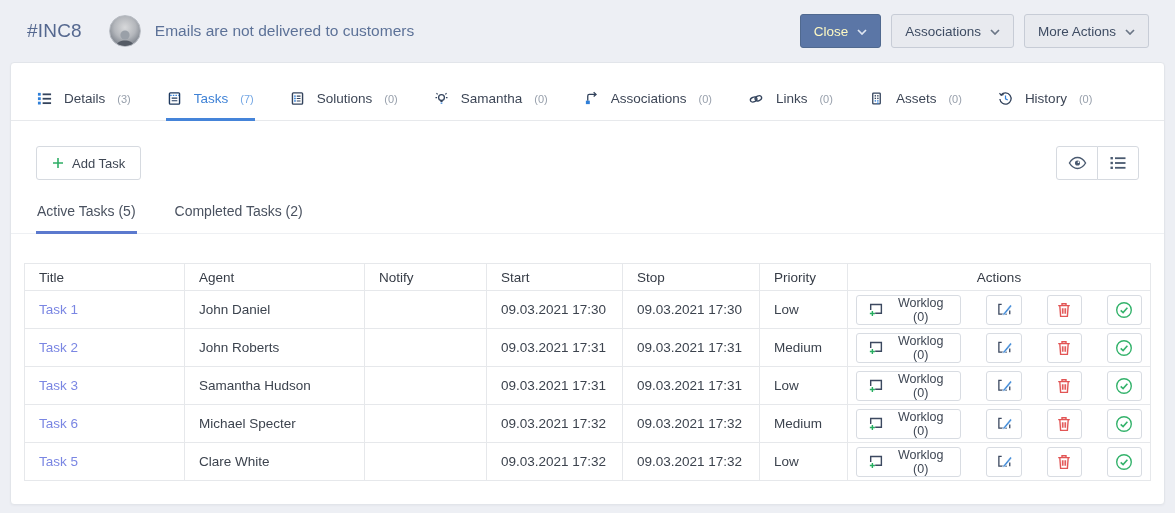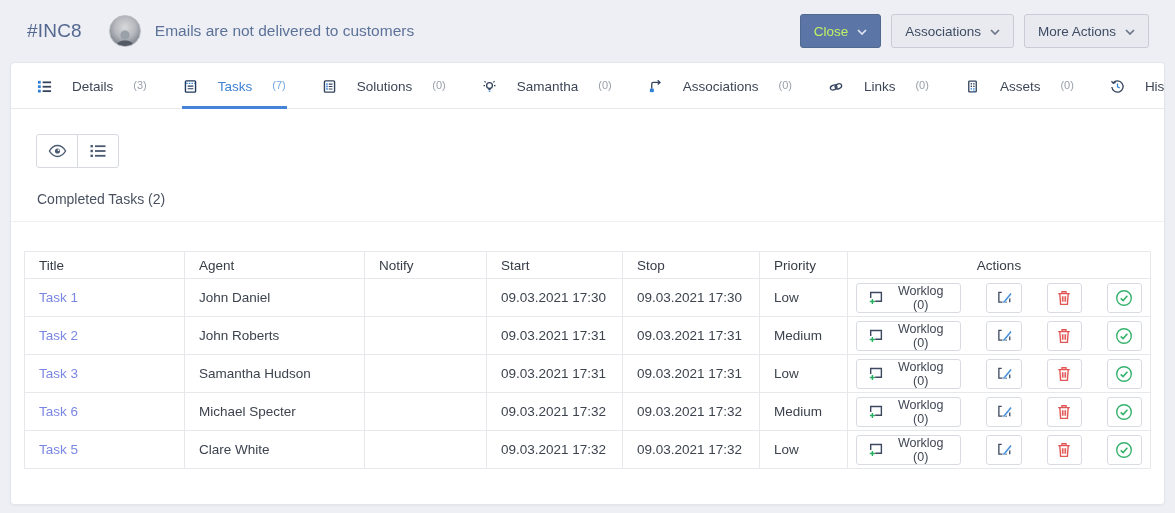--- a/index.html
+++ b/index.html
@@ -21,36 +21,36 @@
     border:1px solid #b9bdc4; overflow:hidden; position:relative;
   }
   .avatar svg { position:absolute; bottom:-2px; left:50%; transform:translateX(-50%); }
   .ticket-title { margin-left:14px; font-size:15.5px; color:#5d7298; }
   .topbar-actions { margin-left:auto; display:flex; gap:10px; }
   .btn { font-family:"Liberation Sans", sans-serif; cursor:pointer; }
   .top-btn {
     height:34px; padding:0 13px; font-size:13.5px; border-radius:3px;
     display:flex; align-items:center; gap:9px;
   }
-  .btn-primary { background:#5b76a6; border:1px solid #50698f; color:#bef264;justify-content:flex-end; }
+  .btn-primary { background:#5b76a6; border:1px solid #50698f; color:#fef9c3;justify-content:flex-end; }
   .btn-gray { background:#e8eaef; border:1px solid #c7ccd6; color:#3e4c63; }
   .chev { display:flex; align-items:center; margin-top:1px; }
 
   
   .card {
     margin:0 10px; background:#fff; border:1px solid #e2e5ea; border-radius:4px;
     height:443px; overflow:hidden; box-shadow:0 1px 2px rgba(40,50,70,.04);
   }
 
   
   .tabs { display:flex; gap:34px; padding:0 25px; border-bottom:1px solid #e7e9ec; }
   .tab {
-    display:flex; gap:20px; padding:16px 1px 12px;
+    display:flex; align-items:center; gap:12px; padding:16px 1px 12px;
     font-size:13.5px; color:#3d4656; border-bottom:3px solid transparent;
-    margin-bottom:-1px; cursor:pointer; white-space:nowrap;
+    margin-bottom:-1px; cursor:pointer; white-space:nowrap;margin-top:12px;
   }
   .tab .count { font-size:11px; color:#98a0ac; }
   .tab.active { color:#3f82d6; border-bottom-color:#4584d9; }
   .tab.active .count { color:#74a7e4; }
   .tab-ico { display:flex; align-items:center; }
 
   
   .toolbar { display:flex; align-items:center; justify-content:space-between; padding:25px 25px 0; }
   .add-task {
     height:34px; padding:0 15px; background:#fff; border:1px solid #d6dae0; border-radius:3px;
@@ -236,20 +236,28 @@
               <path d="M1.6 2.2 L3.4 4.6 L6 3.6" fill="none" stroke="#33435c" stroke-width="1.3"></path>
               <path d="M8 4.8 V8.3 L10.4 9.6" fill="none" stroke="#2f7fd8" stroke-width="1.3"></path>
             </svg>
         </span>
         <span>History</span>
           <span class="count">(0)</span>
       </div>
     </div>
 
     <div class="toolbar">
+      <button class="btn add-task">
+        <span class="ico">
+          <svg width="12" height="12" viewBox="0 0 12 12">
+              <path d="M6 1 V11 M1 6 H11" stroke="#2fae66" stroke-width="1.6"></path>
+            </svg>
+        </span>
+        <span>Add Task</span>
+      </button>
       <div class="icon-group">
         <div class="igbtn">
           <span class="ico">
             <svg width="19" height="14" viewBox="0 0 20 14">
                 <path d="M1.5 7 C4 2.9 7 1.3 10 1.3 C13 1.3 16 2.9 18.5 7 C16 11.1 13 12.7 10 12.7 C7 12.7 4 11.1 1.5 7 Z" fill="none" stroke="#4a5a70" stroke-width="1.5"></path>
                 <circle cx="10" cy="7" r="2.7" fill="#4a5a70"></circle>
                 <circle cx="11" cy="6.1" r="0.9" fill="#fff"></circle>
               </svg>
           </span>
         </div>
@@ -262,20 +270,21 @@
                 <rect x="5" y="6.1" width="10.5" height="1.8" fill="#4a5a70"></rect>
                 <rect x="0.5" y="10.6" width="2.4" height="2.4" fill="#4a5a70"></rect>
                 <rect x="5" y="10.9" width="10.5" height="1.8" fill="#4a5a70"></rect>
               </svg>
           </span>
         </div>
       </div>
     </div>
 
     <div class="subtabs">
+      <div class="subtab active">Active Tasks (5)</div>
       <div class="subtab">Completed Tasks (2)</div>
     </div>
 
     <div class="table-wrap">
       <table>
         <colgroup>
           <col style="width:160px">
             <col style="width:180px">
             <col style="width:122px">
           <col style="width:136px">

